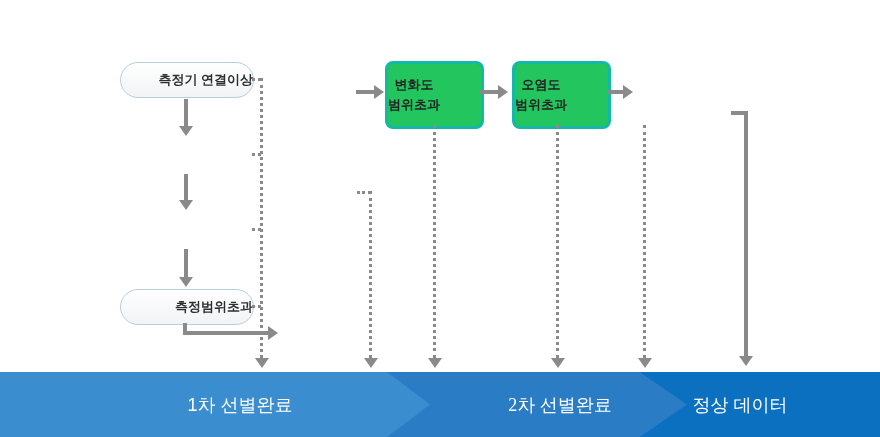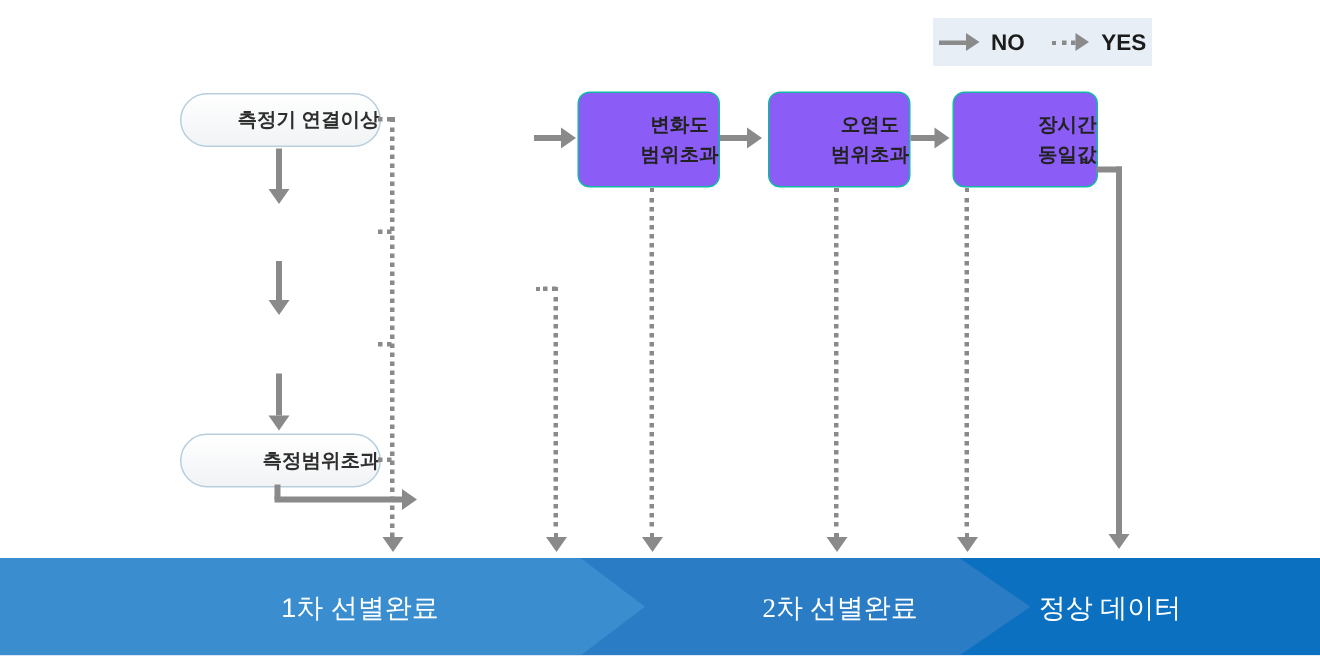--- a/index.html
+++ b/index.html
@@ -15,22 +15,22 @@
   .solid-shaft{width:18px;height:3px;background:#8a8a8a;}
   .dotted-shaft{width:16px;height:0;border-top:3px dotted #8a8a8a;}
   .head-right-s{width:0;height:0;border-top:6px solid transparent;border-bottom:6px solid transparent;
                 border-left:9px solid #8a8a8a;}
 
   
   .pill{left:120px;width:132px;height:34px;border:1px solid #b7cedd;border-radius:18px;
         background:linear-gradient(180deg,#ffffff 0%,#f1f3f5 100%);
         display:flex;align-items:center;justify-content:flex-end;
         font-size:13px;font-weight:bold;color:#2e2e2e;}
-  .rbox{top:61px;height:62px;border:1px solid #14b8a6;border-radius:8px;background:#8b5cf6;
-        display:flex;align-items:center;justify-content:flex-end;text-align:center;
+  .rbox{top:61px;height:62px;border:3px solid #14b8a6;border-radius:8px;background:#22c55e;
+        display:flex;align-items:center;justify-content:flex-start;text-align:center;
         font-size:13px;font-weight:bold;color:#222;line-height:20px;}
   .center-box{left:278px;top:61px;width:77px;height:290px;border-radius:6px;background:#b9c9d8;
         display:flex;align-items:center;justify-content:center;text-align:center;
         font-size:13px;font-weight:bold;color:#222;line-height:26px;}
   .multiline{white-space:pre-line;}
 
   
   .vline{width:4px;background:#8a8a8a;}
   .hline{height:4px;background:#8a8a8a;}
   .vdot{width:0;border-left:3px dotted #8a8a8a;}
@@ -48,32 +48,20 @@
   .stage1-shape{position:absolute;left:0;top:0;width:430px;height:65px;background:#3a8ecf;
         clip-path:polygon(0 0,90% 0,100% 50%,90% 100%,0 100%);}
   .banner-label{position:absolute;top:0;height:65px;width:200px;display:flex;align-items:center;
         justify-content:center;color:#ffffff;font-size:18px;}
 </style>
 </head>
 <body>
 
 <div class="stage">
 
-  <div class="abs legend">
-    <span class="arrow-glyph">
-      <span class="solid-shaft"></span>
-        <span class="head-right-s"></span>
-    </span>
-    <span class="lbl">NO</span>
-    <span class="arrow-glyph" style="margin-left:10px;">
-      <span class="dotted-shaft"></span>
-        <span class="head-right-s"></span>
-    </span>
-    <span class="lbl">YES</span>
-  </div>
 
   <div class="abs pill" style="top:62px;">
     <span>측정기 연결이상</span>
   </div>
   <div class="abs pill" style="top:289px;">
     <span>측정범위초과</span>
   </div>
 
   <div class="abs vline" style="left:184px;top:99px;height:27px;"></div>
   <div class="abs head-down" style="left:179px;top:126px;"></div>
@@ -102,24 +90,20 @@
   <div class="abs head-right" style="left:374px;top:85px;"></div>
 
   <div class="abs rbox" style="left:385px;width:93px;">
     <span class="multiline">변화도
 범위초과</span>
   </div>
   <div class="abs rbox" style="left:512px;width:93px;">
     <span class="multiline">오염도
 범위초과</span>
   </div>
-  <div class="abs rbox" style="left:635px;width:95px;">
-    <span class="multiline">장시간
-동일값</span>
-  </div>
 
   <div class="abs hline" style="left:480px;top:90px;width:20px;"></div>
   <div class="abs head-right" style="left:498px;top:85px;"></div>
   <div class="abs hline" style="left:607px;top:90px;width:18px;"></div>
   <div class="abs head-right" style="left:623px;top:85px;"></div>
 
   <div class="abs vdot" style="left:433px;top:125px;height:233px;"></div>
   <div class="abs head-down" style="left:428px;top:358px;"></div>
   <div class="abs vdot" style="left:556px;top:125px;height:233px;"></div>
   <div class="abs head-down" style="left:551px;top:358px;"></div>

